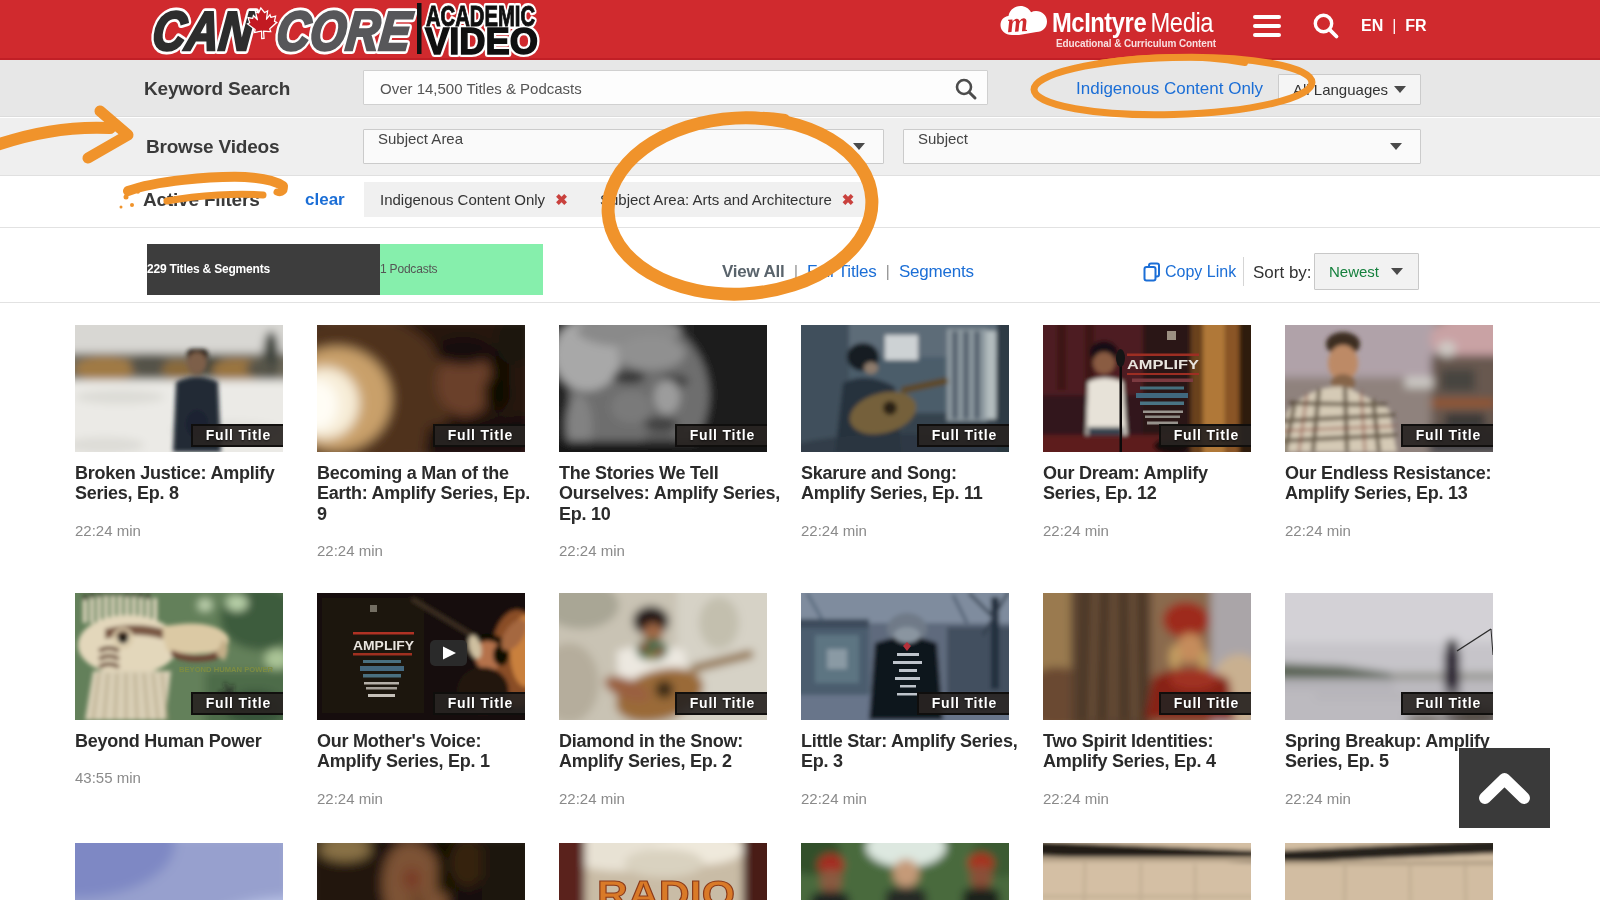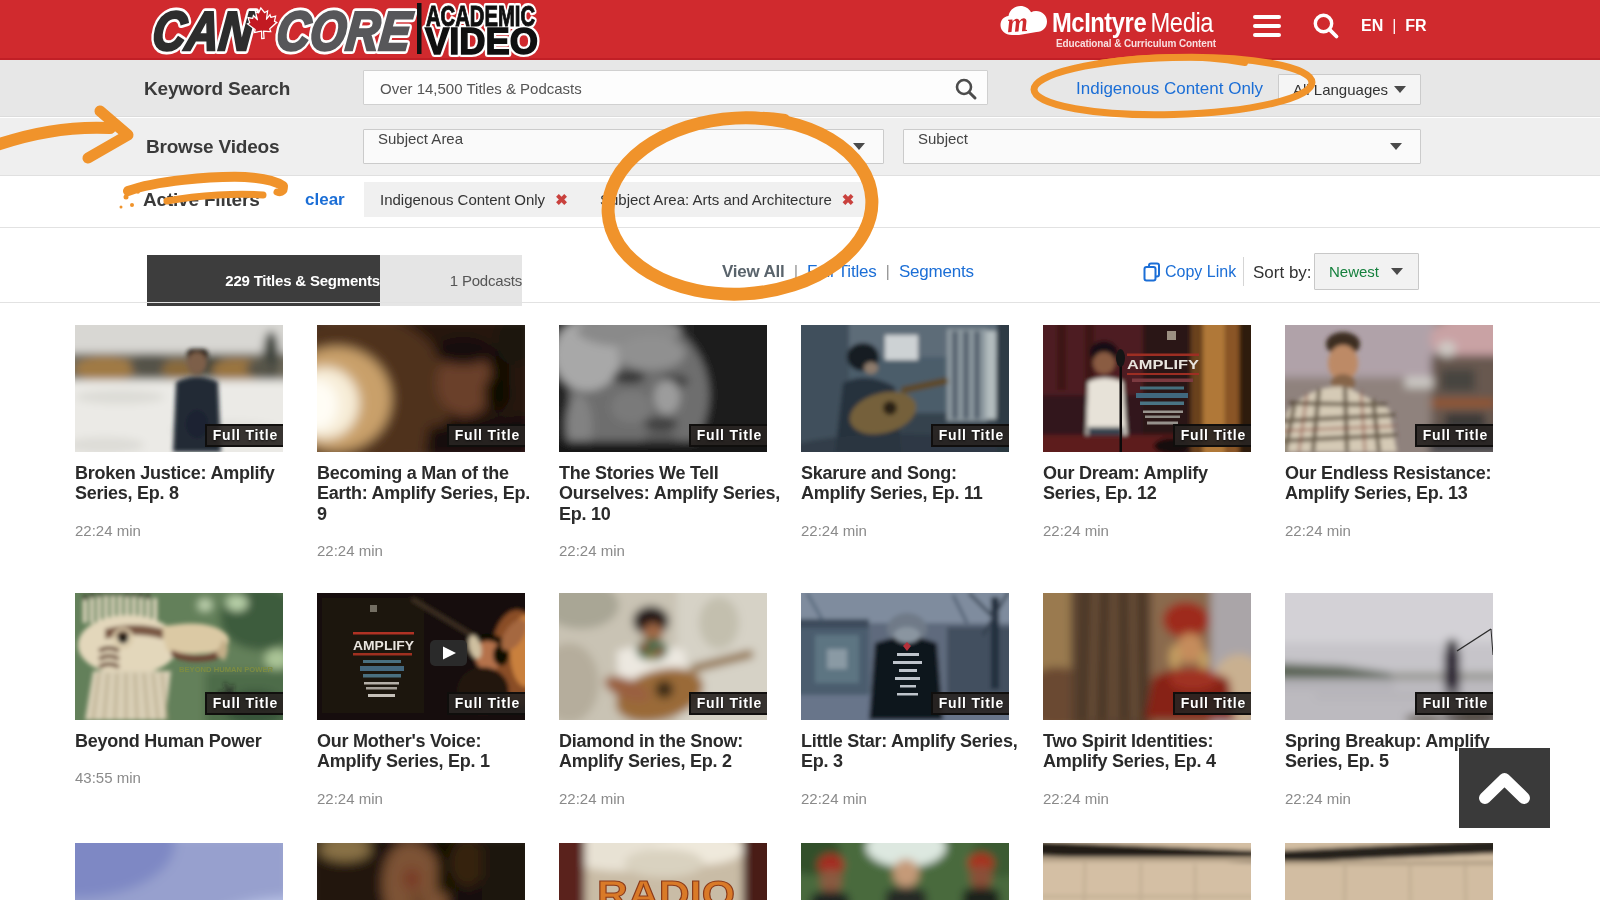--- a/index.html
+++ b/index.html
@@ -16,26 +16,26 @@
 .ph{position:absolute;font-size:15px;color:#555}
 .sel{position:absolute;background:#fafafa;border:1px solid #cbcbcb;border-radius:1px;font-size:15px;color:#444}
 .sel span{position:absolute;left:14px;top:0}
 .caret{position:absolute;width:0;height:0;border-left:6px solid transparent;border-right:6px solid transparent;border-top:7px solid #4a4a4a}
 .blue{color:#1b6ed6}
 
 .chip{position:absolute;top:182px;height:35px;background:#f0f0f0;font-size:15px;color:#333;line-height:35px;padding:0 16px;white-space:nowrap}
 .chip b{color:#c9413d;font-weight:bold;margin-left:10px;font-size:15px}
 .hr{position:absolute;left:0;width:1600px;height:1px;background:#e2e2e2}
 
-.tab{position:absolute;top:255px;height:51px;line-height:51px;text-align:right;font-size:15px;letter-spacing:-.2px}
+.tab{position:absolute;top:244px;height:51px;line-height:51px;text-align:left;font-size:12px;letter-spacing:-.2px}
 
 .card{position:absolute;width:208px}
 .th{position:relative;width:208px;height:127px;overflow:hidden}
 .th svg{display:block;width:208px;height:127px}
-.bdg{position:absolute;right:-3px;bottom:5px;background:rgba(40,36,34,.92);border:2px solid rgba(12,10,9,.85);color:#fff;font-weight:bold;font-size:14px;padding:1px 6px 2px;letter-spacing:.8px;text-shadow:0 1px 2px rgba(0,0,0,.7)}
+.bdg{position:absolute;right:-3px;bottom:5px;background:rgba(40,36,34,.92);border:2px solid rgba(12,10,9,.85);color:#fff;font-weight:bold;font-size:14px;padding:1px 13px 2px;letter-spacing:.8px;text-shadow:0 1px 2px rgba(0,0,0,.7)}
 .t{margin-top:10.5px;width:224px;font-size:18px;line-height:20.5px;font-weight:bold;color:#2b2b2b;letter-spacing:-.25px;white-space:nowrap}
 .d{margin-top:18px;font-size:15px;color:#8a8a8a}
 
 #stp{position:absolute;left:1459px;top:748px;width:91px;height:80px;background:#3a3a3a}
 #anno{position:absolute;left:0;top:0;width:1600px;height:900px;pointer-events:none}
 </style></head>
 <body>
 <div id="pg">
 <svg width="0" height="0" style="position:absolute">
       <defs>
@@ -119,21 +119,21 @@
     </div>
 <div class="caret" style="left:1390px;top:143px"></div>
 
 <div class="lbl" style="left:143px;top:189px">Active Filters</div>
 <div class="abs blue" style="left:305px;top:190px;font-size:17px;font-weight:bold">clear</div>
 <div class="chip" style="left:364px">Indigenous Content Only<b>✖</b></div>
 <div class="chip" style="left:584px">Subject Area: Arts and Architecture<b>✖</b></div>
 <div class="hr" style="top:227px"></div>
 
 <div class="tab" style="left:147px;width:233px;background:#3d3d3d;color:#fff;font-weight:bold">229 Titles &amp; Segments</div>
-<div class="tab" style="left:380px;width:142px;background:#e5e5e5;color:#555">1 Podcasts</div>
+<div class="tab" style="left:380px;width:163px;background:#86efac;color:#555">1 Podcasts</div>
 <div class="abs" style="left:722px;top:262px;font-size:17px;letter-spacing:-.2px;white-space:nowrap"><span style="color:#5a646c;font-weight:bold">View All</span><span style="color:#999"> &nbsp;|&nbsp; </span><span class="blue">Full Titles</span><span style="color:#999"> &nbsp;|&nbsp; </span><span class="blue">Segments</span></div>
 <svg class="abs" style="left:1143px;top:262px" width="18" height="20" viewBox="0 0 18 20">
       <rect x="1.5" y="5" width="11" height="13.5" rx="2" fill="none" stroke="#1b6ed6" stroke-width="2"></rect>
       <path d="M6 5 V3.5 a2 2 0 0 1 2-2 h6 a2 2 0 0 1 2 2 v9 a2 2 0 0 1-2 2 h-1.5" fill="none" stroke="#1b6ed6" stroke-width="2"></path>
     </svg>
 <div class="abs blue" style="left:1165px;top:263px;font-size:16px">Copy Link</div>
 <div class="abs" style="left:1243px;top:257px;width:1px;height:29px;background:#d5d5d5"></div>
 <div class="abs" style="left:1253px;top:263px;font-size:17px;color:#333">Sort by:</div>
 <div class="sel" style="left:1314px;top:253px;width:105px;height:37px;background:#f2f2f2;border-color:#c8c8c8">
       <span style="top:9px;color:#15803d">Newest</span>

